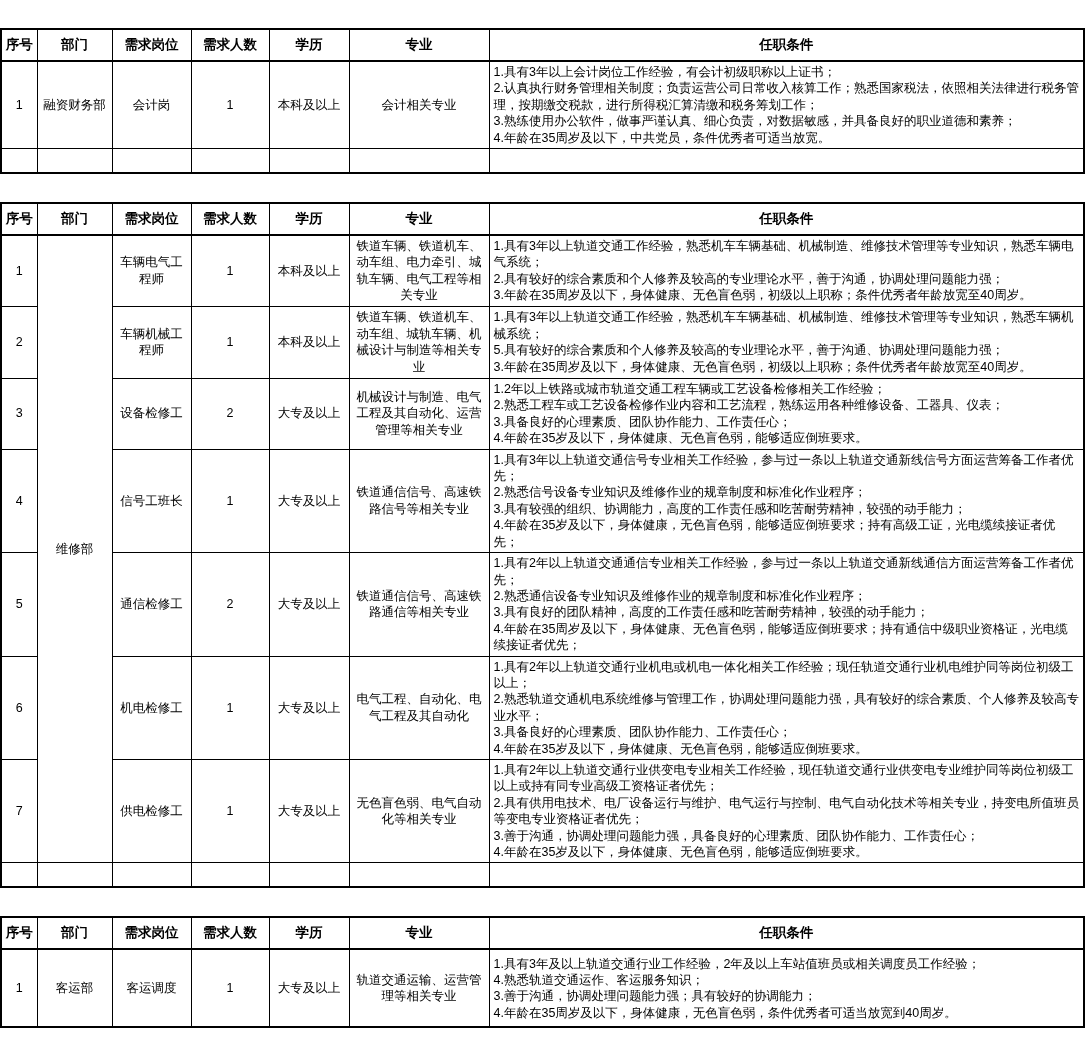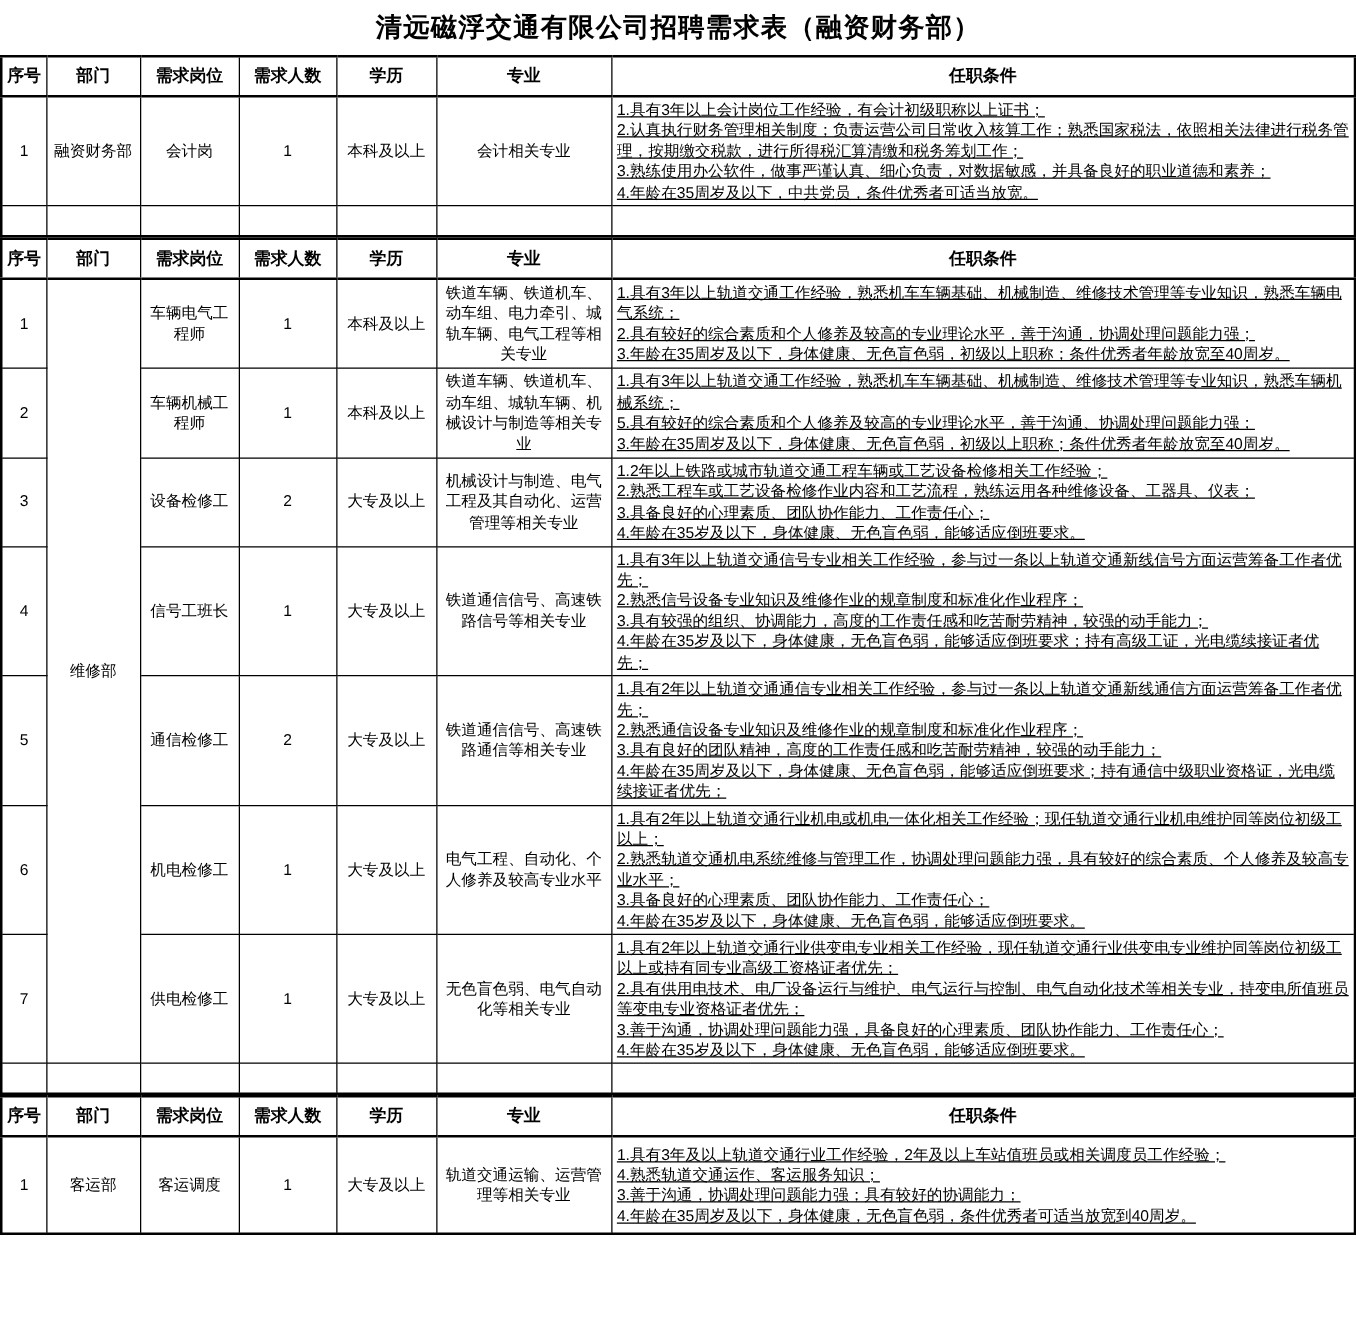--- a/index.html
+++ b/index.html
@@ -17,20 +17,21 @@
     font-weight: bold;
     font-size: 21px;
     letter-spacing: 1px;
     white-space: nowrap;
   }
   table.grid {
     width: 1085px;
     table-layout: fixed;
     border-collapse: collapse;
     border: 2px solid #000;
+    margin-top: 28px;
   }
   table.grid th {
     border: 1px solid #000;
     border-top: 2px solid #000;
     border-bottom: 2px solid #000;
     height: 28px;
     font-size: 13.5px;
     font-weight: bold;
     text-align: center;
     vertical-align: middle;
@@ -42,78 +43,27 @@
     text-align: center;
     vertical-align: middle;
     padding: 1px 3px;
     line-height: 1.32;
     word-break: break-all;
   }
   table.grid td.cond {
     text-align: left;
     padding: 2px 4px 2px 4px;
   }
-  .cond-line { line-height: 16.4px; text-decoration: underline; }
+  .cond-line { line-height: 16.4px; }
   tr.stub td { height: 21px; border-bottom: 1px solid #000; }
 </style>
 </head>
 <body>
 
 <div class="page">
-
-  <section>
-    <div class="tbl-title">清远磁浮交通有限公司招聘需求表（融资财务部）</div>
-    <table class="grid">
-        <colgroup>
-          <col style="width: 36px;">
-          <col style="width: 75px;">
-          <col style="width: 79px;">
-          <col style="width: 78px;">
-          <col style="width: 80px;">
-          <col style="width: 140px;">
-          <col>
-        </colgroup>
-        <thead>
-          <tr>
-            <th>序号</th>
-            <th>部门</th>
-            <th>需求岗位</th>
-            <th>需求人数</th>
-            <th>学历</th>
-            <th>专业</th>
-            <th>任职条件</th>
-          </tr>
-        </thead>
-        <tbody>
-          <tr style="height: 86px;">
-            <td>1</td>
-            <td rowspan="1">融资财务部</td>
-            <td>会计岗</td>
-            <td>1</td>
-            <td>本科及以上</td>
-            <td>会计相关专业</td>
-            <td class="cond">
-              <div class="cond-line">1.具有3年以上会计岗位工作经验，有会计初级职称以上证书；</div>
-              <div class="cond-line">2.认真执行财务管理相关制度；负责运营公司日常收入核算工作；熟悉国家税法，依照相关法律进行税务管理，按期缴交税款，进行所得税汇算清缴和税务筹划工作；</div>
-              <div class="cond-line">3.熟练使用办公软件，做事严谨认真、细心负责，对数据敏感，并具备良好的职业道德和素养；</div>
-              <div class="cond-line">4.年龄在35周岁及以下，中共党员，条件优秀者可适当放宽。</div>
-            </td>
-          </tr>
-          <tr class="stub">
-            <td></td>
-            <td></td>
-            <td></td>
-            <td></td>
-            <td></td>
-            <td></td>
-            <td></td>
-          </tr>
-        </tbody>
-      </table>
-  </section>
 
   <section>
     <table class="grid">
         <colgroup>
           <col style="width: 36px;">
           <col style="width: 75px;">
           <col style="width: 79px;">
           <col style="width: 78px;">
           <col style="width: 80px;">
           <col style="width: 140px;">
@@ -124,108 +74,32 @@
             <th>序号</th>
             <th>部门</th>
             <th>需求岗位</th>
             <th>需求人数</th>
             <th>学历</th>
             <th>专业</th>
             <th>任职条件</th>
           </tr>
         </thead>
         <tbody>
-          <tr style="height: 70px;">
-            <td>1</td>
-            <td rowspan="7">维修部</td>
-            <td>车辆电气工程师</td>
+          <tr style="height: 86px;">
+            <td>1</td>
+            <td rowspan="1">融资财务部</td>
+            <td>会计岗</td>
             <td>1</td>
             <td>本科及以上</td>
-            <td>铁道车辆、铁道机车、动车组、电力牵引、城轨车辆、电气工程等相关专业</td>
-            <td class="cond">
-              <div class="cond-line">1.具有3年以上轨道交通工作经验，熟悉机车车辆基础、机械制造、维修技术管理等专业知识，熟悉车辆电气系统；</div>
-              <div class="cond-line">2.具有较好的综合素质和个人修养及较高的专业理论水平，善于沟通，协调处理问题能力强；</div>
-              <div class="cond-line">3.年龄在35周岁及以下，身体健康、无色盲色弱，初级以上职称；条件优秀者年龄放宽至40周岁。</div>
-            </td>
-          </tr>
-          <tr style="height: 72px;">
-            <td>2</td>
-            <td>车辆机械工程师</td>
-            <td>1</td>
-            <td>本科及以上</td>
-            <td>铁道车辆、铁道机车、动车组、城轨车辆、机械设计与制造等相关专业</td>
-            <td class="cond">
-              <div class="cond-line">1.具有3年以上轨道交通工作经验，熟悉机车车辆基础、机械制造、维修技术管理等专业知识，熟悉车辆机械系统；</div>
-              <div class="cond-line">5.具有较好的综合素质和个人修养及较高的专业理论水平，善于沟通、协调处理问题能力强；</div>
-              <div class="cond-line">3.年龄在35周岁及以下，身体健康、无色盲色弱，初级以上职称；条件优秀者年龄放宽至40周岁。</div>
-            </td>
-          </tr>
-          <tr style="height: 71px;">
-            <td>3</td>
-            <td>设备检修工</td>
-            <td>2</td>
-            <td>大专及以上</td>
-            <td>机械设计与制造、电气工程及其自动化、运营管理等相关专业</td>
-            <td class="cond">
-              <div class="cond-line">1.2年以上铁路或城市轨道交通工程车辆或工艺设备检修相关工作经验；</div>
-              <div class="cond-line">2.熟悉工程车或工艺设备检修作业内容和工艺流程，熟练运用各种维修设备、工器具、仪表；</div>
-              <div class="cond-line">3.具备良好的心理素质、团队协作能力、工作责任心；</div>
-              <div class="cond-line">4.年龄在35岁及以下，身体健康、无色盲色弱，能够适应倒班要求。</div>
-            </td>
-          </tr>
-          <tr style="height: 100px;">
-            <td>4</td>
-            <td>信号工班长</td>
-            <td>1</td>
-            <td>大专及以上</td>
-            <td>铁道通信信号、高速铁路信号等相关专业</td>
-            <td class="cond">
-              <div class="cond-line">1.具有3年以上轨道交通信号专业相关工作经验，参与过一条以上轨道交通新线信号方面运营筹备工作者优先；</div>
-              <div class="cond-line">2.熟悉信号设备专业知识及维修作业的规章制度和标准化作业程序；</div>
-              <div class="cond-line">3.具有较强的组织、协调能力，高度的工作责任感和吃苦耐劳精神，较强的动手能力；</div>
-              <div class="cond-line">4.年龄在35岁及以下，身体健康，无色盲色弱，能够适应倒班要求；持有高级工证，光电缆续接证者优先；</div>
-            </td>
-          </tr>
-          <tr style="height: 96px;">
-            <td>5</td>
-            <td>通信检修工</td>
-            <td>2</td>
-            <td>大专及以上</td>
-            <td>铁道通信信号、高速铁路通信等相关专业</td>
-            <td class="cond">
-              <div class="cond-line">1.具有2年以上轨道交通通信专业相关工作经验，参与过一条以上轨道交通新线通信方面运营筹备工作者优先；</div>
-              <div class="cond-line">2.熟悉通信设备专业知识及维修作业的规章制度和标准化作业程序；</div>
-              <div class="cond-line">3.具有良好的团队精神，高度的工作责任感和吃苦耐劳精神，较强的动手能力；</div>
-              <div class="cond-line">4.年龄在35周岁及以下，身体健康、无色盲色弱，能够适应倒班要求；持有通信中级职业资格证，光电缆续接证者优先；</div>
-            </td>
-          </tr>
-          <tr style="height: 103px;">
-            <td>6</td>
-            <td>机电检修工</td>
-            <td>1</td>
-            <td>大专及以上</td>
-            <td>电气工程、自动化、个人修养及较高专业水平</td>
-            <td class="cond">
-              <div class="cond-line">1.具有2年以上轨道交通行业机电或机电一体化相关工作经验；现任轨道交通行业机电维护同等岗位初级工以上；</div>
-              <div class="cond-line">2.熟悉轨道交通机电系统维修与管理工作，协调处理问题能力强，具有较好的综合素质、个人修养及较高专业水平；</div>
-              <div class="cond-line">3.具备良好的心理素质、团队协作能力、工作责任心；</div>
-              <div class="cond-line">4.年龄在35岁及以下，身体健康、无色盲色弱，能够适应倒班要求。</div>
-            </td>
-          </tr>
-          <tr style="height: 99px;">
-            <td>7</td>
-            <td>供电检修工</td>
-            <td>1</td>
-            <td>大专及以上</td>
-            <td>无色盲色弱、电气自动化等相关专业</td>
-            <td class="cond">
-              <div class="cond-line">1.具有2年以上轨道交通行业供变电专业相关工作经验，现任轨道交通行业供变电专业维护同等岗位初级工以上或持有同专业高级工资格证者优先；</div>
-              <div class="cond-line">2.具有供用电技术、电厂设备运行与维护、电气运行与控制、电气自动化技术等相关专业，持变电所值班员等变电专业资格证者优先；</div>
-              <div class="cond-line">3.善于沟通，协调处理问题能力强，具备良好的心理素质、团队协作能力、工作责任心；</div>
-              <div class="cond-line">4.年龄在35岁及以下，身体健康、无色盲色弱，能够适应倒班要求。</div>
+            <td>会计相关专业</td>
+            <td class="cond">
+              <div class="cond-line">1.具有3年以上会计岗位工作经验，有会计初级职称以上证书；</div>
+              <div class="cond-line">2.认真执行财务管理相关制度；负责运营公司日常收入核算工作；熟悉国家税法，依照相关法律进行税务管理，按期缴交税款，进行所得税汇算清缴和税务筹划工作；</div>
+              <div class="cond-line">3.熟练使用办公软件，做事严谨认真、细心负责，对数据敏感，并具备良好的职业道德和素养；</div>
+              <div class="cond-line">4.年龄在35周岁及以下，中共党员，条件优秀者可适当放宽。</div>
             </td>
           </tr>
           <tr class="stub">
             <td></td>
             <td></td>
             <td></td>
             <td></td>
             <td></td>
             <td></td>
             <td></td>
@@ -250,20 +124,146 @@
             <th>序号</th>
             <th>部门</th>
             <th>需求岗位</th>
             <th>需求人数</th>
             <th>学历</th>
             <th>专业</th>
             <th>任职条件</th>
           </tr>
         </thead>
         <tbody>
+          <tr style="height: 70px;">
+            <td>1</td>
+            <td rowspan="7">维修部</td>
+            <td>车辆电气工程师</td>
+            <td>1</td>
+            <td>本科及以上</td>
+            <td>铁道车辆、铁道机车、动车组、电力牵引、城轨车辆、电气工程等相关专业</td>
+            <td class="cond">
+              <div class="cond-line">1.具有3年以上轨道交通工作经验，熟悉机车车辆基础、机械制造、维修技术管理等专业知识，熟悉车辆电气系统；</div>
+              <div class="cond-line">2.具有较好的综合素质和个人修养及较高的专业理论水平，善于沟通，协调处理问题能力强；</div>
+              <div class="cond-line">3.年龄在35周岁及以下，身体健康、无色盲色弱，初级以上职称；条件优秀者年龄放宽至40周岁。</div>
+            </td>
+          </tr>
+          <tr style="height: 72px;">
+            <td>2</td>
+            <td>车辆机械工程师</td>
+            <td>1</td>
+            <td>本科及以上</td>
+            <td>铁道车辆、铁道机车、动车组、城轨车辆、机械设计与制造等相关专业</td>
+            <td class="cond">
+              <div class="cond-line">1.具有3年以上轨道交通工作经验，熟悉机车车辆基础、机械制造、维修技术管理等专业知识，熟悉车辆机械系统；</div>
+              <div class="cond-line">5.具有较好的综合素质和个人修养及较高的专业理论水平，善于沟通、协调处理问题能力强；</div>
+              <div class="cond-line">3.年龄在35周岁及以下，身体健康、无色盲色弱，初级以上职称；条件优秀者年龄放宽至40周岁。</div>
+            </td>
+          </tr>
+          <tr style="height: 71px;">
+            <td>3</td>
+            <td>设备检修工</td>
+            <td>2</td>
+            <td>大专及以上</td>
+            <td>机械设计与制造、电气工程及其自动化、运营管理等相关专业</td>
+            <td class="cond">
+              <div class="cond-line">1.2年以上铁路或城市轨道交通工程车辆或工艺设备检修相关工作经验；</div>
+              <div class="cond-line">2.熟悉工程车或工艺设备检修作业内容和工艺流程，熟练运用各种维修设备、工器具、仪表；</div>
+              <div class="cond-line">3.具备良好的心理素质、团队协作能力、工作责任心；</div>
+              <div class="cond-line">4.年龄在35岁及以下，身体健康、无色盲色弱，能够适应倒班要求。</div>
+            </td>
+          </tr>
+          <tr style="height: 100px;">
+            <td>4</td>
+            <td>信号工班长</td>
+            <td>1</td>
+            <td>大专及以上</td>
+            <td>铁道通信信号、高速铁路信号等相关专业</td>
+            <td class="cond">
+              <div class="cond-line">1.具有3年以上轨道交通信号专业相关工作经验，参与过一条以上轨道交通新线信号方面运营筹备工作者优先；</div>
+              <div class="cond-line">2.熟悉信号设备专业知识及维修作业的规章制度和标准化作业程序；</div>
+              <div class="cond-line">3.具有较强的组织、协调能力，高度的工作责任感和吃苦耐劳精神，较强的动手能力；</div>
+              <div class="cond-line">4.年龄在35岁及以下，身体健康，无色盲色弱，能够适应倒班要求；持有高级工证，光电缆续接证者优先；</div>
+            </td>
+          </tr>
+          <tr style="height: 96px;">
+            <td>5</td>
+            <td>通信检修工</td>
+            <td>2</td>
+            <td>大专及以上</td>
+            <td>铁道通信信号、高速铁路通信等相关专业</td>
+            <td class="cond">
+              <div class="cond-line">1.具有2年以上轨道交通通信专业相关工作经验，参与过一条以上轨道交通新线通信方面运营筹备工作者优先；</div>
+              <div class="cond-line">2.熟悉通信设备专业知识及维修作业的规章制度和标准化作业程序；</div>
+              <div class="cond-line">3.具有良好的团队精神，高度的工作责任感和吃苦耐劳精神，较强的动手能力；</div>
+              <div class="cond-line">4.年龄在35周岁及以下，身体健康、无色盲色弱，能够适应倒班要求；持有通信中级职业资格证，光电缆续接证者优先；</div>
+            </td>
+          </tr>
+          <tr style="height: 103px;">
+            <td>6</td>
+            <td>机电检修工</td>
+            <td>1</td>
+            <td>大专及以上</td>
+            <td>电气工程、自动化、电气工程及其自动化</td>
+            <td class="cond">
+              <div class="cond-line">1.具有2年以上轨道交通行业机电或机电一体化相关工作经验；现任轨道交通行业机电维护同等岗位初级工以上；</div>
+              <div class="cond-line">2.熟悉轨道交通机电系统维修与管理工作，协调处理问题能力强，具有较好的综合素质、个人修养及较高专业水平；</div>
+              <div class="cond-line">3.具备良好的心理素质、团队协作能力、工作责任心；</div>
+              <div class="cond-line">4.年龄在35岁及以下，身体健康、无色盲色弱，能够适应倒班要求。</div>
+            </td>
+          </tr>
+          <tr style="height: 99px;">
+            <td>7</td>
+            <td>供电检修工</td>
+            <td>1</td>
+            <td>大专及以上</td>
+            <td>无色盲色弱、电气自动化等相关专业</td>
+            <td class="cond">
+              <div class="cond-line">1.具有2年以上轨道交通行业供变电专业相关工作经验，现任轨道交通行业供变电专业维护同等岗位初级工以上或持有同专业高级工资格证者优先；</div>
+              <div class="cond-line">2.具有供用电技术、电厂设备运行与维护、电气运行与控制、电气自动化技术等相关专业，持变电所值班员等变电专业资格证者优先；</div>
+              <div class="cond-line">3.善于沟通，协调处理问题能力强，具备良好的心理素质、团队协作能力、工作责任心；</div>
+              <div class="cond-line">4.年龄在35岁及以下，身体健康、无色盲色弱，能够适应倒班要求。</div>
+            </td>
+          </tr>
+          <tr class="stub">
+            <td></td>
+            <td></td>
+            <td></td>
+            <td></td>
+            <td></td>
+            <td></td>
+            <td></td>
+          </tr>
+        </tbody>
+      </table>
+  </section>
+
+  <section>
+    <table class="grid">
+        <colgroup>
+          <col style="width: 36px;">
+          <col style="width: 75px;">
+          <col style="width: 79px;">
+          <col style="width: 78px;">
+          <col style="width: 80px;">
+          <col style="width: 140px;">
+          <col>
+        </colgroup>
+        <thead>
+          <tr>
+            <th>序号</th>
+            <th>部门</th>
+            <th>需求岗位</th>
+            <th>需求人数</th>
+            <th>学历</th>
+            <th>专业</th>
+            <th>任职条件</th>
+          </tr>
+        </thead>
+        <tbody>
           <tr style="height: 78px;">
             <td>1</td>
             <td rowspan="1">客运部</td>
             <td>客运调度</td>
             <td>1</td>
             <td>大专及以上</td>
             <td>轨道交通运输、运营管理等相关专业</td>
             <td class="cond">
               <div class="cond-line">1.具有3年及以上轨道交通行业工作经验，2年及以上车站值班员或相关调度员工作经验；</div>
               <div class="cond-line">4.熟悉轨道交通运作、客运服务知识；</div>

